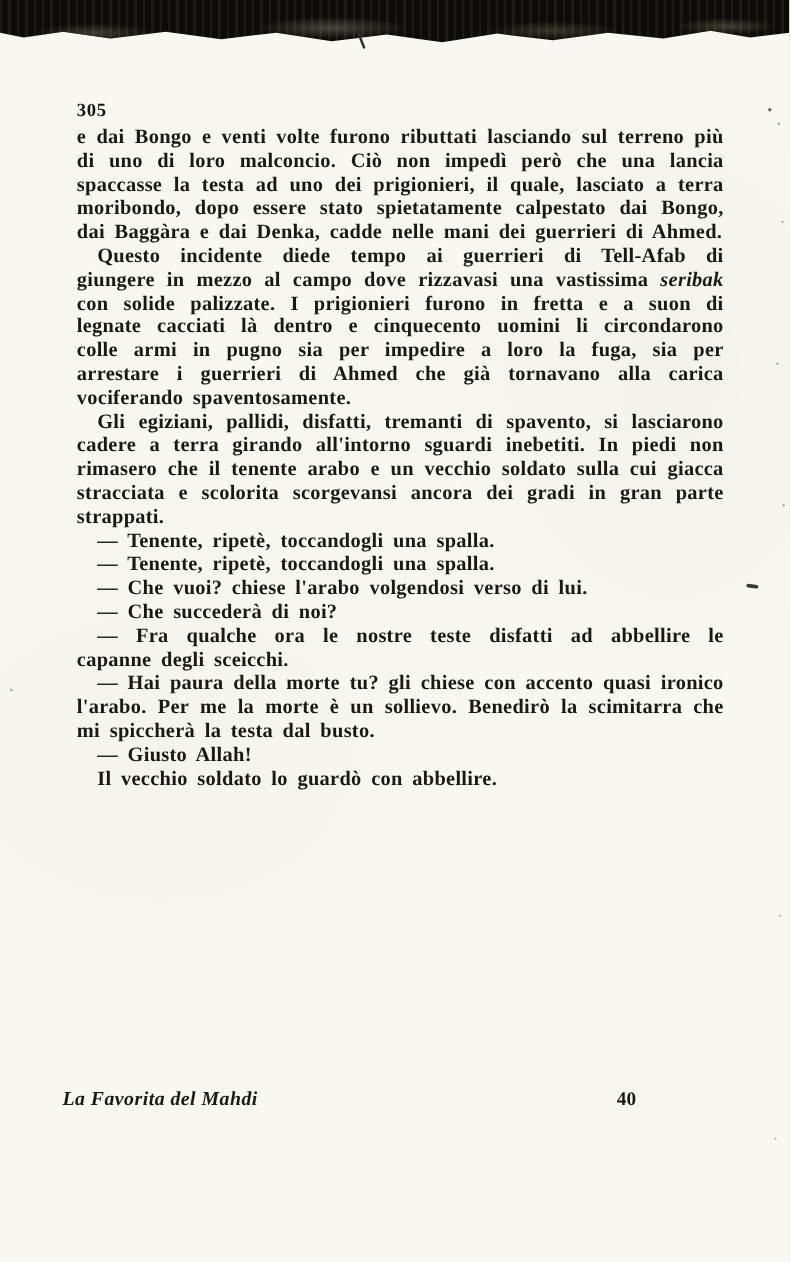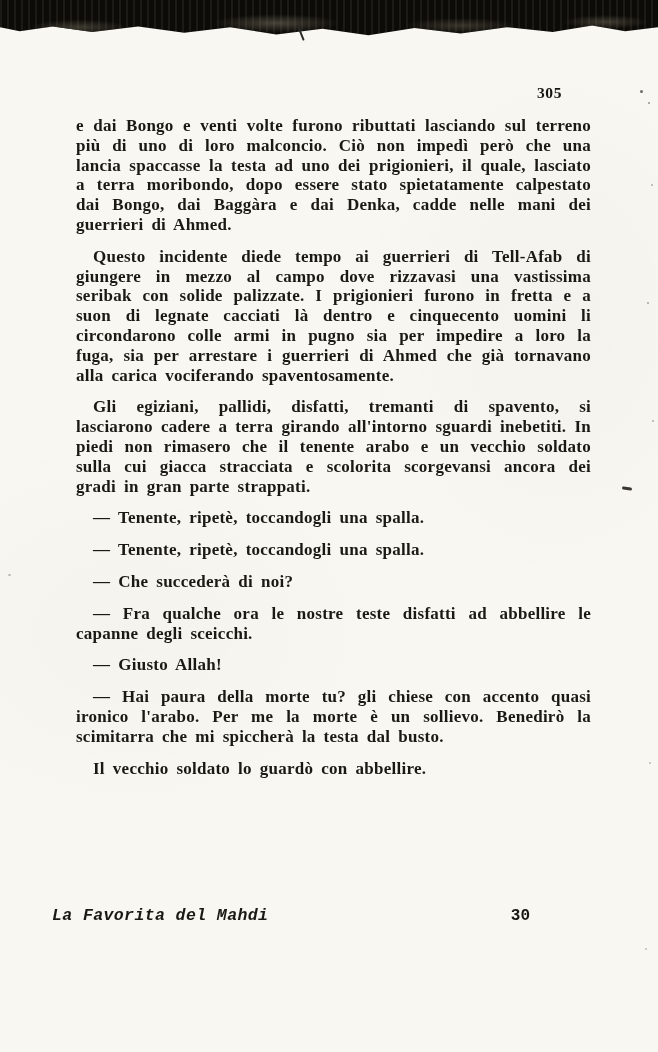--- a/index.html
+++ b/index.html
@@ -56,52 +56,50 @@
          background: #3b3831; transform: rotate(8deg); }
   .sp6 { left: 652px; top: 420px; width: 2px; height: 2px; opacity: .5; }
   .sp7 { left: 649px; top: 762px; width: 2px; height: 2px; opacity: .45; }
   .sp8 { left: 645px; top: 948px; width: 2px; height: 2px; opacity: .4; }
   .sp9 { left: 8px;   top: 574px; width: 3px; height: 2px; opacity: .45; }
 
   .page-number {
     position: absolute;
     top: 84px; left: 64px;
     width: 498px;
-    text-align: right;
     font-size: 15.5px;
     font-weight: bold;
     letter-spacing: 0.6px;
   }
 
   .text-block {
     position: absolute;
     top: 104px; left: 64px;
     width: 539px;
   }
   .para {
-    margin: 12px;
+    margin: 0;
     font-size: 17px;
     line-height: 19.8px;
     font-weight: bold;
     text-align: justify;
     word-spacing: 3.5px;
     letter-spacing: 0.25px;
     color: #1b1913;
   }
   .para.indent { text-indent: 17px; }
-  .para .it { font-weight: bold; }
+  .para .it { font-style: italic; font-weight: bold; }
 
   .footer-line {
     position: absolute;
     top: 906px; left: 52px;
     width: 478px;
     display: flex;
     justify-content: space-between;
-    align-items: center;
-    font-family: Liberation Mono, monospace;
+    align-items: flex-end;
   }
   .footer-title {
     font-style: italic;
     font-weight: bold;
     font-size: 16.5px;
     letter-spacing: 0.4px;
     color: #1b1913;
   }
   .signature {
     font-weight: bold;
@@ -128,25 +126,26 @@
   <div class="speck sp9"></div>
 
   <div class="page-number">305</div>
 
   <div class="text-block">
     <p class="para">e dai Bongo e venti volte furono ributtati lasciando sul terreno più di uno di loro malconcio. Ciò non impedì però che una lancia spaccasse la testa ad uno dei prigionieri, il quale, lasciato a terra moribondo, dopo essere stato spietatamente calpestato dai Bongo, dai Baggàra e dai Denka, cadde nelle mani dei guerrieri di Ahmed.</p>
     <p class="para indent"><span>Questo incidente diede tempo ai guerrieri di Tell-Afab di giungere in mezzo al campo dove rizzavasi una vastissima </span><span class="it">seribak</span><span> con solide palizzate. I prigionieri furono in fretta e a suon di legnate cacciati là dentro e cinquecento uomini li circondarono colle armi in pugno sia per impedire a loro la fuga, sia per arrestare i guerrieri di Ahmed che già tornavano alla carica vociferando spaventosamente.</span></p>
     <p class="para indent">Gli egiziani, pallidi, disfatti, tremanti di spavento, si lasciarono cadere a terra girando all'intorno sguardi inebetiti. In piedi non rimasero che il tenente arabo e un vecchio soldato sulla cui giacca stracciata e scolorita scorgevansi ancora dei gradi in gran parte strappati.</p>
     <p class="para indent">— Tenente, ripetè, toccandogli una spalla.</p>
     <p class="para indent">— Tenente, ripetè, toccandogli una spalla.</p>
+    <p class="para indent">— Che vuoi? chiese l'arabo volgendosi verso di lui.</p>
     <p class="para indent">— Che succederà di noi?</p>
     <p class="para indent">— Fra qualche ora le nostre teste disfatti ad abbellire le capanne degli sceicchi.</p>
+    <p class="para indent">— Hai paura della morte tu? gli chiese con accento quasi ironico l'arabo. Per me la morte è un sollievo. Benedirò la scimitarra che mi spiccherà la testa dal busto.</p>
     <p class="para indent">— Giusto Allah!</p>
-    <p class="para indent">— Hai paura della morte tu? gli chiese con accento quasi ironico l'arabo. Per me la morte è un sollievo. Benedirò la scimitarra che mi spiccherà la testa dal busto.</p>
     <p class="para indent">Il vecchio soldato lo guardò con abbellire.</p>
   </div>
 
   <div class="footer-line">
     <span class="footer-title">La Favorita del Mahdi</span>
-    <span class="signature">30</span>
+    <span class="signature">40</span>
   </div>
 
 </div>
 
 </body></html>

